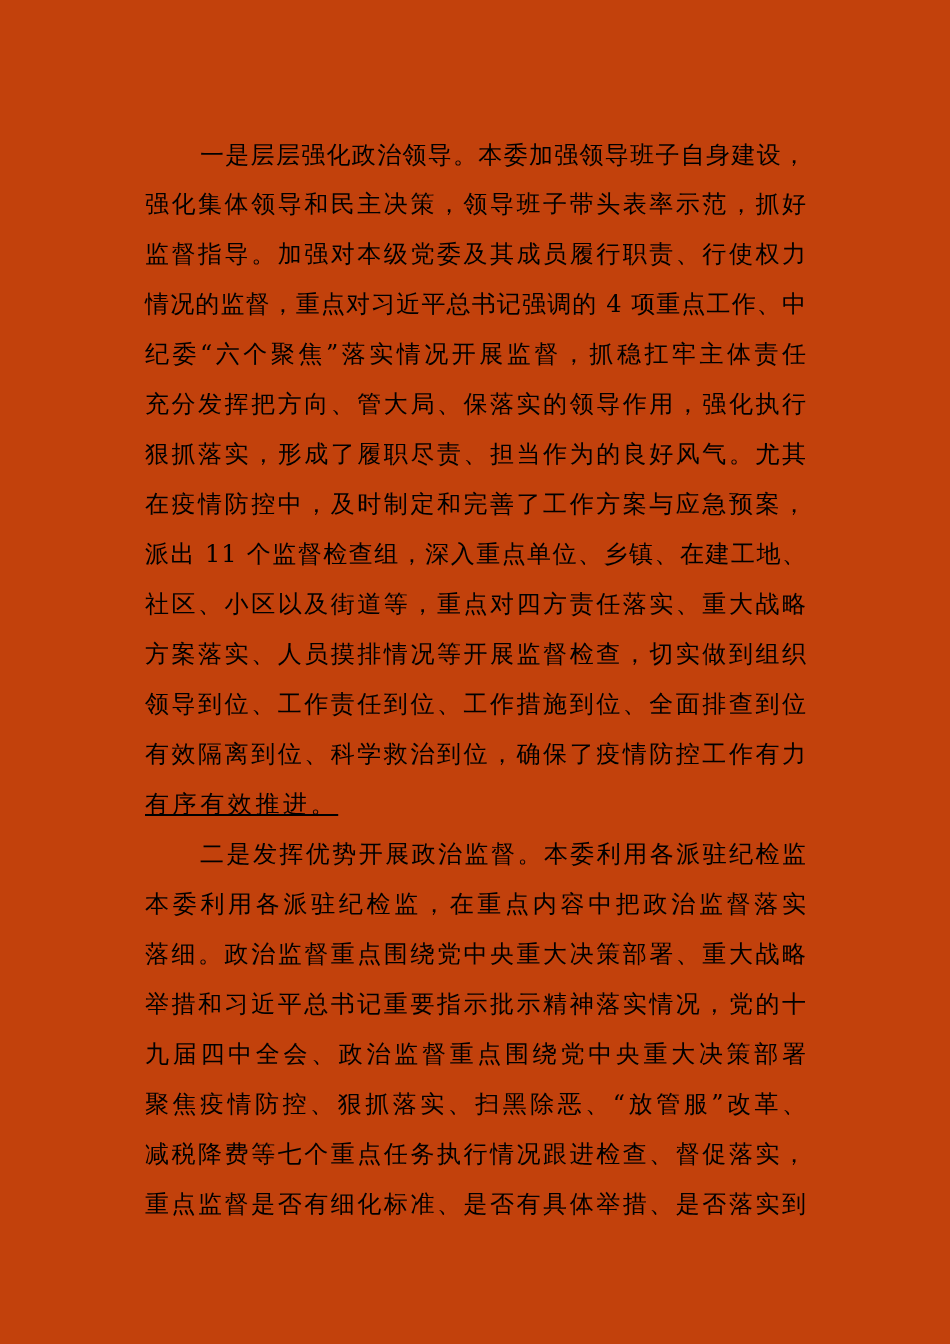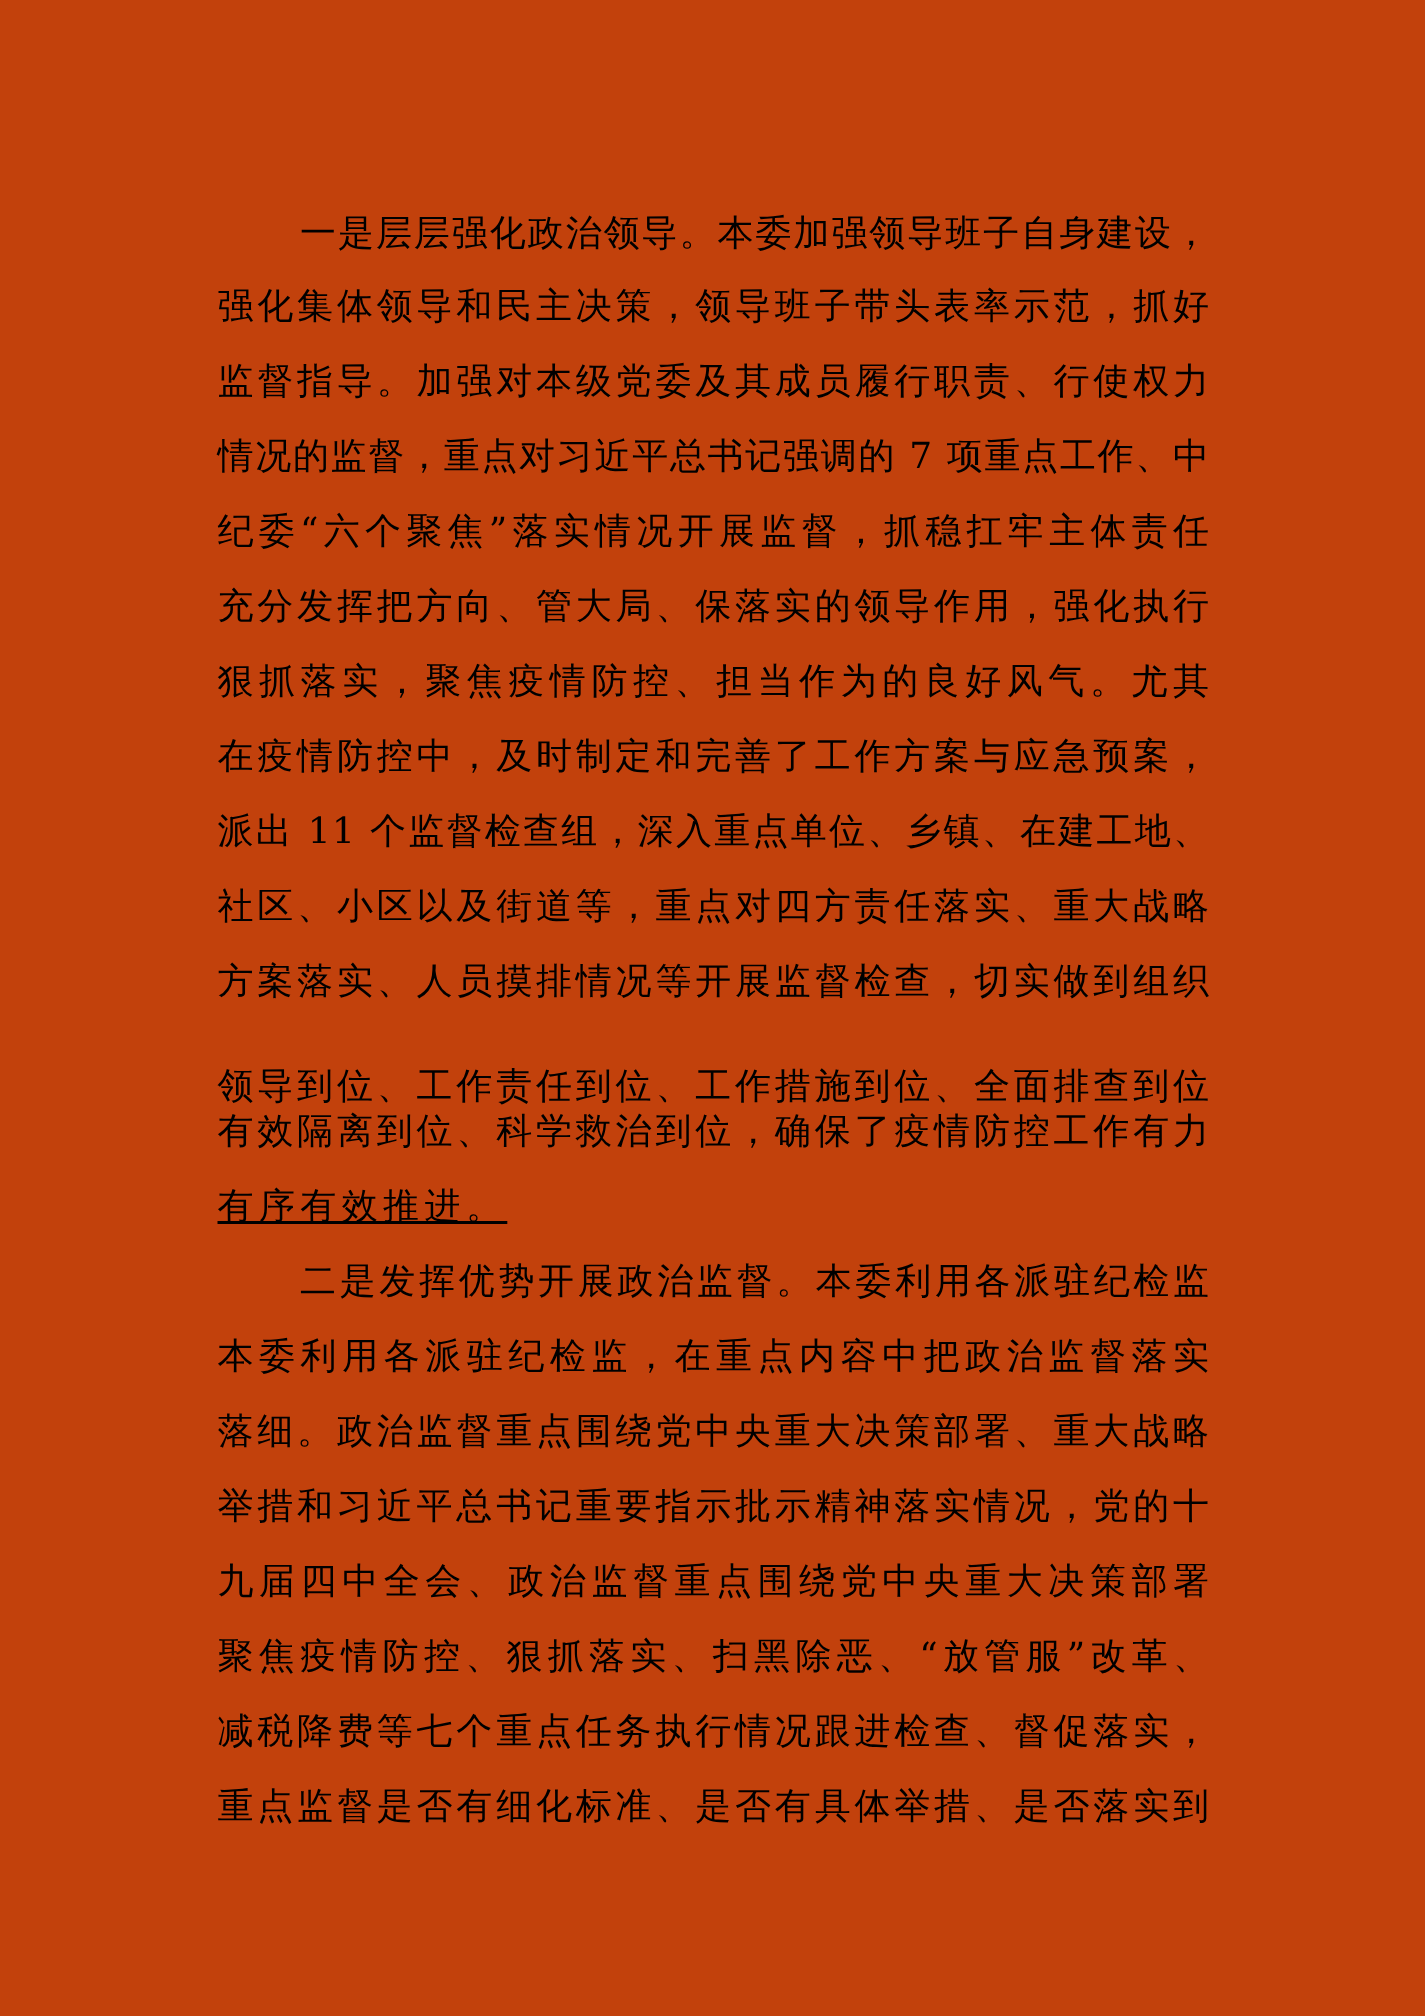--- a/index.html
+++ b/index.html
@@ -48,29 +48,29 @@
 </style>
 </head>
 <body>
 
 <div class="page">
 
   <div>
     <div class="line indent" style="top:137px">一是层层强化政治领导。本委加强领导班子自身建设，</div>
     <div class="line" style="top:186px">强化集体领导和民主决策，领导班子带头表率示范，抓好</div>
     <div class="line" style="top:236px">监督指导。加强对本级党委及其成员履行职责、行使权力</div>
-    <div class="line" style="top:286px">情况的监督，重点对习近平总书记强调的 7 项重点工作、中</div>
+    <div class="line" style="top:286px">情况的监督，重点对习近平总书记强调的 4 项重点工作、中</div>
     <div class="line" style="top:336px">纪委“六个聚焦”落实情况开展监督，抓稳扛牢主体责任</div>
     <div class="line" style="top:386px">充分发挥把方向、管大局、保落实的领导作用，强化执行</div>
-    <div class="line" style="top:436px">狠抓落实，聚焦疫情防控、担当作为的良好风气。尤其</div>
+    <div class="line" style="top:436px">狠抓落实，形成了履职尽责、担当作为的良好风气。尤其</div>
     <div class="line" style="top:486px">在疫情防控中，及时制定和完善了工作方案与应急预案，</div>
     <div class="line" style="top:536px">派出 11 个监督检查组，深入重点单位、乡镇、在建工地、</div>
     <div class="line" style="top:586px">社区、小区以及街道等，重点对四方责任落实、重大战略</div>
     <div class="line" style="top:636px">方案落实、人员摸排情况等开展监督检查，切实做到组织</div>
-    <div class="line" style="top:706px">领导到位、工作责任到位、工作措施到位、全面排查到位</div>
+    <div class="line" style="top:686px">领导到位、工作责任到位、工作措施到位、全面排查到位</div>
     <div class="line" style="top:736px">有效隔离到位、科学救治到位，确保了疫情防控工作有力</div>
     <div class="line last" style="top:786px">有序有效推进。</div>
   </div>
 
   <div>
     <div class="line indent" style="top:836px">二是发挥优势开展政治监督。本委利用各派驻纪检监</div>
     <div class="line" style="top:886px">本委利用各派驻纪检监，在重点内容中把政治监督落实</div>
     <div class="line" style="top:936px">落细。政治监督重点围绕党中央重大决策部署、重大战略</div>
     <div class="line" style="top:986px">举措和习近平总书记重要指示批示精神落实情况，党的十</div>
     <div class="line" style="top:1036px">九届四中全会、政治监督重点围绕党中央重大决策部署</div>

